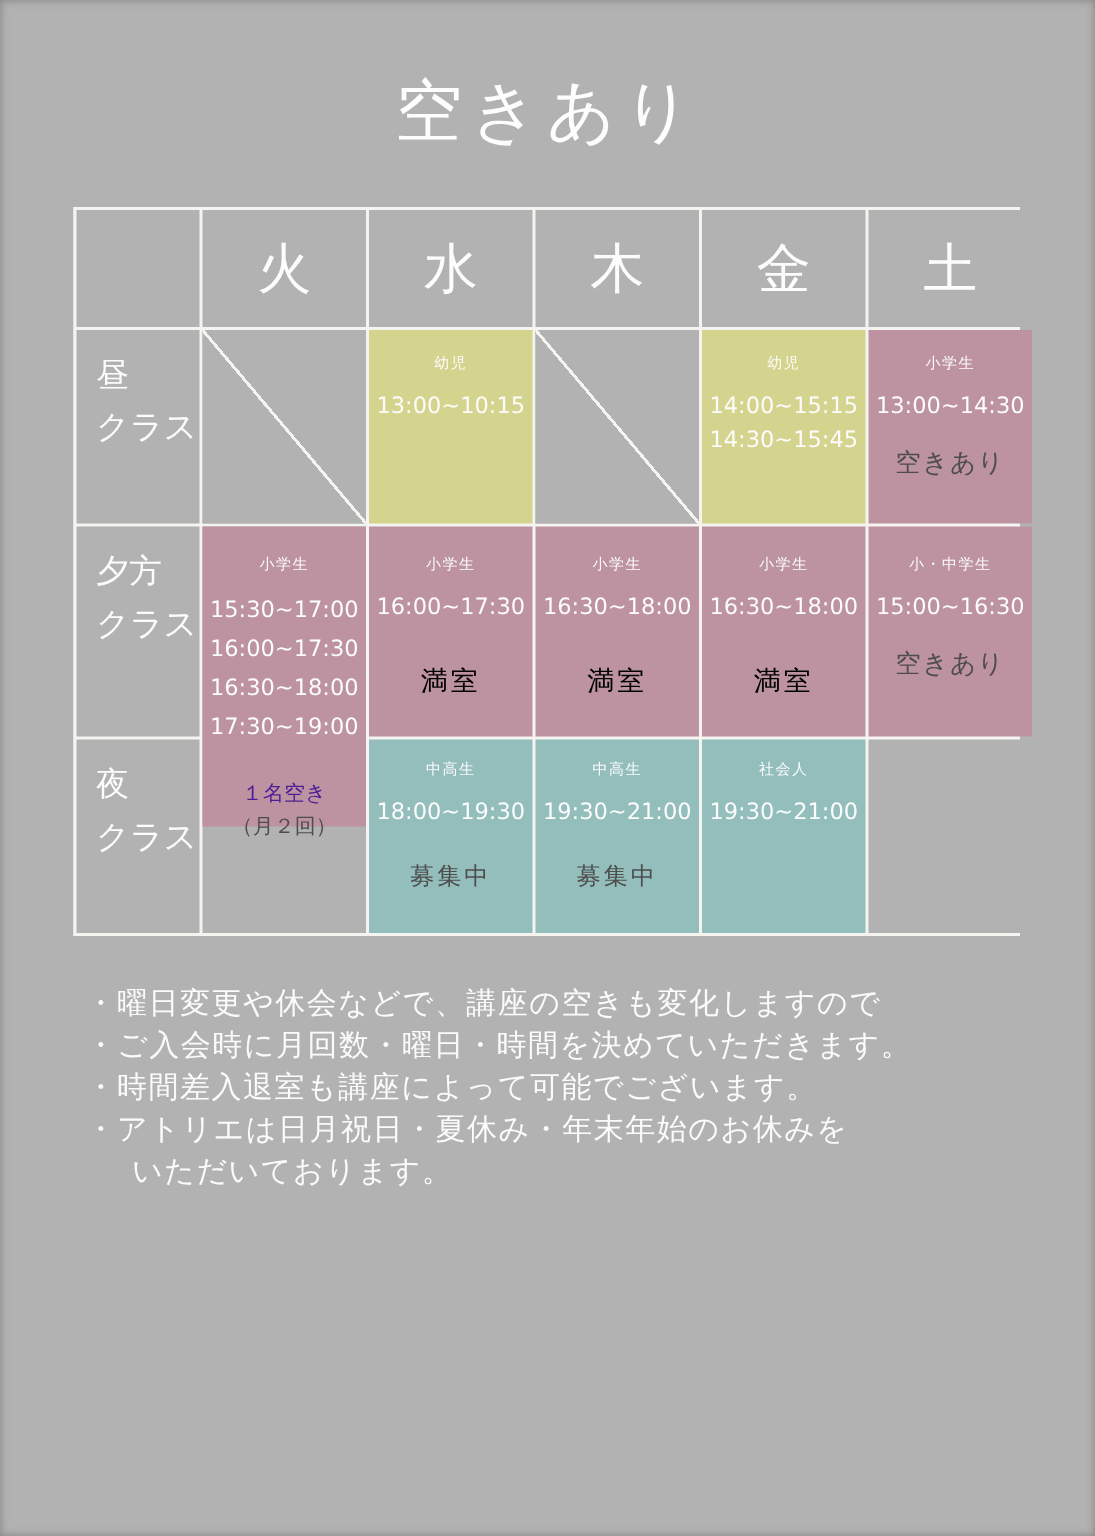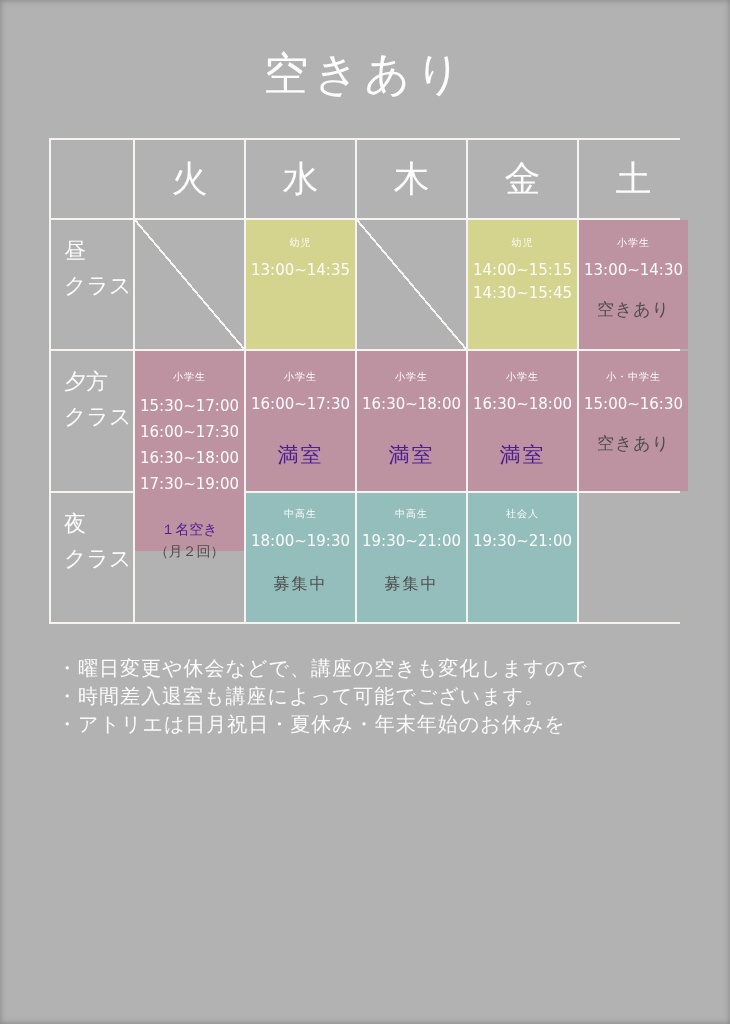--- a/index.html
+++ b/index.html
@@ -49,21 +49,21 @@
       #f5f4f1 calc(50% + 1px),
       #b2b2b2 calc(50% + 1px));
   }
   .slot{display:flex;flex-direction:column;align-items:center;text-align:center;}
   .aud{color:#fcfcfc;font-size:10px;line-height:20px;padding-top:16px;letter-spacing:1px;}
   .slot-noon .aud{padding-top:13px;}
   .slot-night .aud{padding-top:11px;}
   .time{color:#fcfcfc;font-size:15px;line-height:23px;margin-top:6px;}
   .time + .time{margin-top:0;}
   .status-small{color:#4e4d4d;font-size:17px;line-height:20px;margin-top:17px;letter-spacing:1px;}
-  .status-full{color:#4c1d95;font-size:21px;line-height:32px;margin-top:23px;letter-spacing:2px;text-align:center;}
+  .status-full{color:#000000;font-size:18px;line-height:32px;margin-top:23px;letter-spacing:2px;text-align:center;}
   .status-open{color:#4e4d4d;font-size:16px;line-height:28px;margin-top:17px;letter-spacing:2px;}
   
   .merged{grid-row:span 2;background:#b2b2b2;}
   .pinkpart{
     background:#bd93a2;height:200px;
     display:flex;flex-direction:column;align-items:center;text-align:center;
   }
   .pinkpart .times{margin-top:6px;}
   .pinkpart .times div{color:#fcfcfc;font-size:15px;line-height:26px;}
   .mini-note{color:#4c1d95;font-size:14px;line-height:22px;margin-top:21px;}
@@ -91,21 +91,21 @@
   <div class="cell day">金</div>
   <div class="cell day">土</div>
 
   <div class="cell rowlabel">
     <span>昼</span>
     <span>クラス</span>
   </div>
   <div class="cell diag"></div>
   <div class="cell c-yellow slot slot-noon">
     <div class="aud">幼児</div>
-    <div class="time">13:00~14:35</div>
+    <div class="time">13:00~10:15</div>
   </div>
   <div class="cell diag"></div>
   <div class="cell c-yellow slot slot-noon">
     <div class="aud">幼児</div>
     <div class="time">14:00~15:15</div>
     <div class="time">14:30~15:45</div>
   </div>
   <div class="cell c-pink slot slot-noon">
     <div class="aud">小学生</div>
     <div class="time">13:00~14:30</div>
@@ -166,15 +166,17 @@
   </div>
   <div class="cell c-teal slot slot-night">
     <div class="aud">社会人</div>
     <div class="time">19:30~21:00</div>
   </div>
   <div class="cell"></div>
 </div>
 
 <div class="notes">
   <p class="mb-md">・曜日変更や休会などで、講座の空きも変化しますので</p>
+  <p class="mb-sm">・ご入会時に月回数・曜日・時間を決めていただきます。</p>
   <p class="mb-xl">・時間差入退室も講座によって可能でございます。</p>
   <p class="mb-md">・アトリエは日月祝日・夏休み・年末年始のお休みを</p>
+  <p class="cont">いただいております。</p>
 </div>
 
 </body></html>

